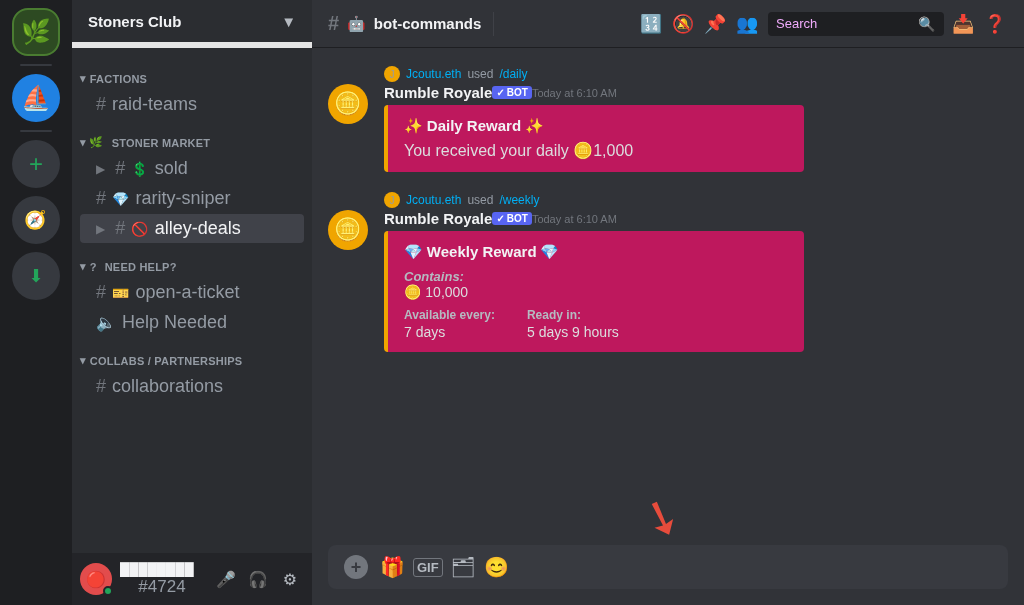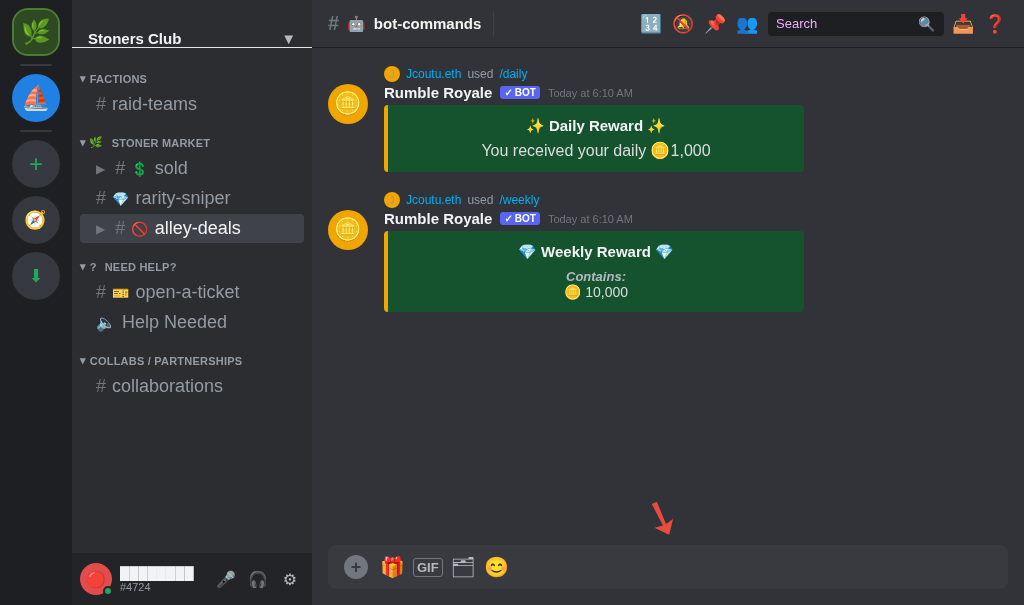--- a/index.html
+++ b/index.html
@@ -75,26 +75,26 @@
     .channel-sidebar {
       width: 240px;
       background: #2b2d31;
       display: flex;
       flex-direction: column;
       flex-shrink: 0;
     }
     .server-header {
       height: 48px;
       display: flex;
-      align-items: flex-end;
+      align-items: center;
       padding: 0 16px;
       font-weight: 600;
       font-size: 15px;
       color: #f2f3f5;
-      border-bottom: 1px solid #e5e5e5;
+      border-bottom: 6px solid #e5e5e5;
       cursor: pointer;
       gap: 8px;
     }
     .server-header .chevron {
       margin-left: auto;
       color: #b5bac1;
     }
     .channel-list {
       flex: 1;
       overflow-y: auto;
@@ -177,22 +177,23 @@
     }
     .user-name {
       font-size: 13px;
       font-weight: 600;
       color: #f2f3f5;
       white-space: nowrap;
       overflow: hidden;
       text-overflow: ellipsis;
     }
     .user-tag {
-      font-size: 11px;
+      font-size: 17px;
       color: #949ba4;
+      text-align: center;
     }
     .user-controls {
       display: flex;
       gap: 4px;
     }
     .user-control-btn {
       width: 28px;
       height: 28px;
       border-radius: 4px;
       display: flex;
@@ -336,21 +337,21 @@
       justify-content: center;
       font-size: 22px;
       flex-shrink: 0;
     }
     .message-body {
       flex: 1;
     }
     .message-header {
       display: flex;
       align-items: center;
-      gap: 8px;
+      gap: 0;
       margin-bottom: 4px;
     }
     .message-author {
       font-weight: 600;
       font-size: 15px;
       color: #f2f3f5;
     }
     .bot-badge {
       background: #5865f2;
       color: white;
@@ -360,27 +361,26 @@
       border-radius: 3px;
       display: flex;
       align-items: center;
       gap: 2px;
     }
     .message-timestamp {
       font-size: 11px;
       color: #72767d;
     }
     .message-embed {
-      background: #14532d;
+      background: #be185d;
       border-left: 4px solid #f0a500;
       border-radius: 4px;
       padding: 12px 16px;
       max-width: 420px;
       margin-top: 4px;
-      text-align: center;
     }
     .embed-title {
       font-weight: 700;
       font-size: 15px;
       color: #f2f3f5;
       margin-bottom: 6px;
     }
     .embed-text {
       font-size: 16px;
       color: #dcddde;
@@ -664,20 +664,30 @@
               <span>BOT</span>
             </span>
             <span class="message-timestamp">Today at 6:10 AM</span>
           </div>
           <div class="message-embed">
             <div class="embed-title">💎 Weekly Reward 💎</div>
             <div class="embed-section">
               <div class="embed-label">Contains:</div>
               <div class="embed-value">🪙 10,000</div>
             </div>
+            <div class="embed-fields">
+              <div class="embed-field">
+                <div class="embed-field-name">Available every:</div>
+                <div class="embed-field-value">7 days</div>
+              </div>
+              <div class="embed-field">
+                <div class="embed-field-name">Ready in:</div>
+                <div class="embed-field-value">5 days 9 hours</div>
+              </div>
+            </div>
           </div>
         </div>
       </div>
     </div>
   </div>
 
   <div class="red-arrow">➘</div>
 
   <div class="message-input-area">
     <div class="message-input-box">

